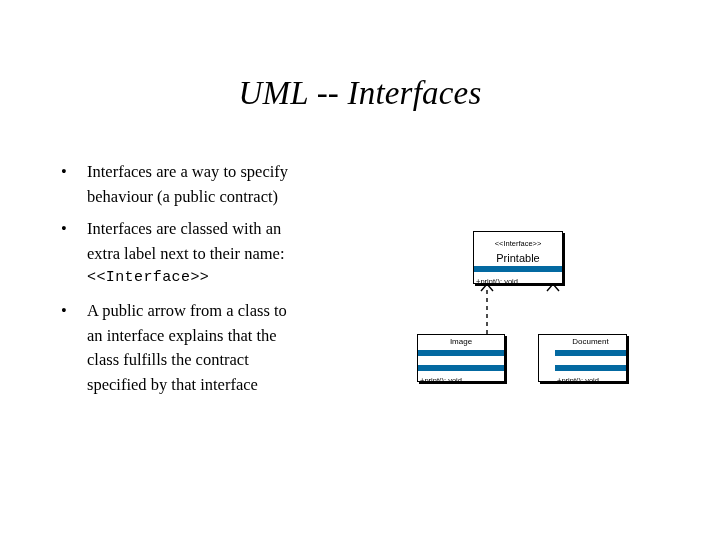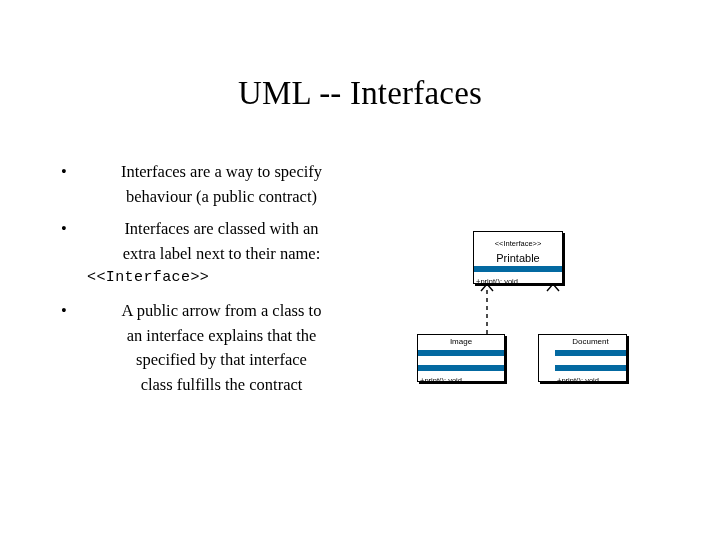--- a/index.html
+++ b/index.html
@@ -24,20 +24,21 @@
     top: 74px;
     width: 720px;
     text-align: center;
     font-family: "Liberation Serif", serif;
     font-size: 33px;
     line-height: 38px;
     font-weight: normal;
     color: #000000;
     letter-spacing: 0.2px;
     white-space: nowrap;
+    font-style: italic;
   }
 
   
   #body-list {
     position: absolute;
     left: 56px;
     top: 160px;
     width: 300px;
   }
   .bullet-item {
@@ -57,21 +58,20 @@
     font-size: 16.5px;
     line-height: 24.6px;
     color: #000000;
   }
   .bullet-text {
     display: block;
   }
   .bullet-line {
     display: block;
     white-space: nowrap;
-    text-align: center;
   }
   .mono-line {
     display: block;
     font-family: "Liberation Mono", "DejaVu Sans Mono", monospace;
     font-size: 15px;
     line-height: 24.6px;
     letter-spacing: 0.4px;
     white-space: nowrap;
   }
 
@@ -203,22 +203,22 @@
         <span class="bullet-line">extra label next to their name:</span>
         <span class="mono-line">&lt;&lt;Interface&gt;&gt;</span>
       </span>
     </div>
 
     <div class="bullet-item">
       <span class="bullet-marker">•</span>
       <span class="bullet-text">
         <span class="bullet-line">A public arrow from a class to</span>
         <span class="bullet-line">an interface explains that the</span>
+        <span class="bullet-line">class fulfills the contract</span>
         <span class="bullet-line">specified by that interface</span>
-        <span class="bullet-line">class fulfills the contract</span>
       </span>
     </div>
 
   </div>
 
   <div id="uml-diagram">
 
     <svg id="uml-connectors" viewBox="0 0 260 180">
 
       <line x1="87" y1="114" x2="87" y2="69" stroke="#000000" stroke-width="1.4" stroke-dasharray="4,4"></line>

